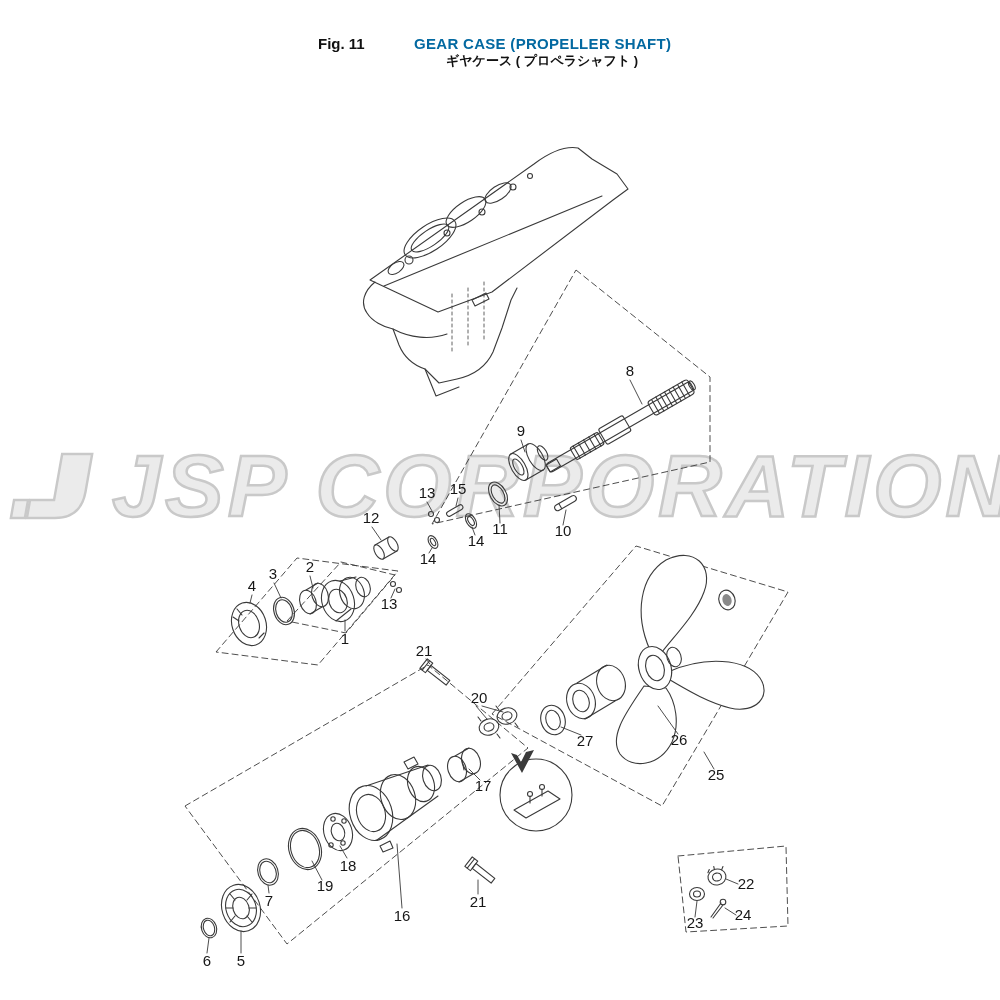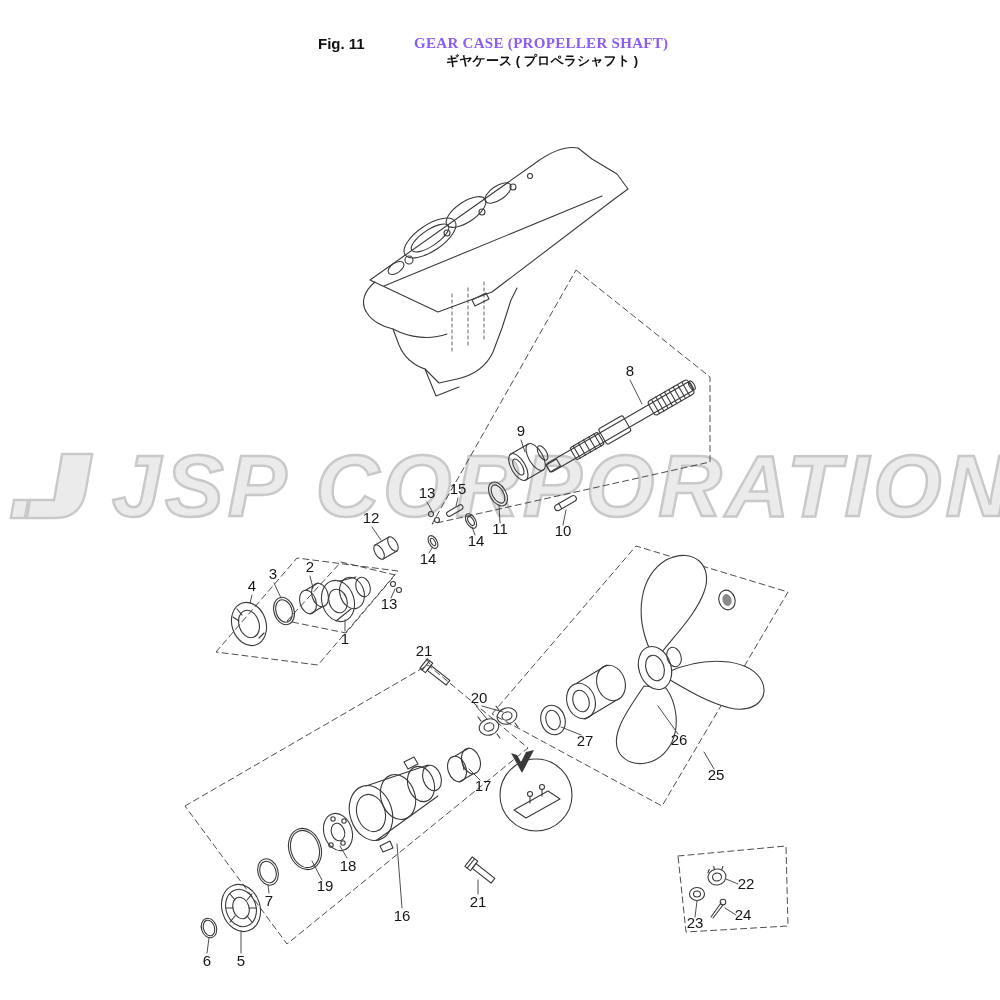--- a/index.html
+++ b/index.html
@@ -1,20 +1,20 @@
 <!DOCTYPE html>
 <html><head>
 <meta charset="utf-8">
 <style>
   html,body{margin:0;padding:0;width:1000px;height:1000px;background:#ffffff;overflow:hidden;
     font-family:"Liberation Sans", sans-serif;}
   #stage{position:relative;width:845px;height:1000px;background:#fff;}
   
   .hdr-fig{position:absolute;left:318px;top:35px;font-size:15px;font-weight:700;color:#111;}
-  .hdr-en{position:absolute;left:414px;top:35px;font-size:15px;font-weight:700;color:#8b5cf6;letter-spacing:.3px;font-family:Liberation Serif, serif;}
+  .hdr-en{position:absolute;left:414px;top:35px;font-size:15px;font-weight:700;color:#0369a1;letter-spacing:.3px;}
   .hdr-ja{position:absolute;left:418px;top:52px;font-size:13px;font-weight:700;color:#111;margin-left:28px;}
   
   .watermark{position:absolute;left:12px;top:442px;width:960px;display:flex;align-items:flex-end;
     white-space:nowrap;pointer-events:none;}
   .wm-text{font-size:88px;font-weight:800;font-style:italic;letter-spacing:4px;
     color:#ebebeb;-webkit-text-stroke:2.5px #c9c9c9;line-height:1;}
   .wm-logo{display:inline-block;margin-right:14px;transform:skewX(-10deg);}
   
   #diagram-svg{position:absolute;left:0;top:0;}
   text.plabel{font-family:"Liberation Sans", sans-serif;}

